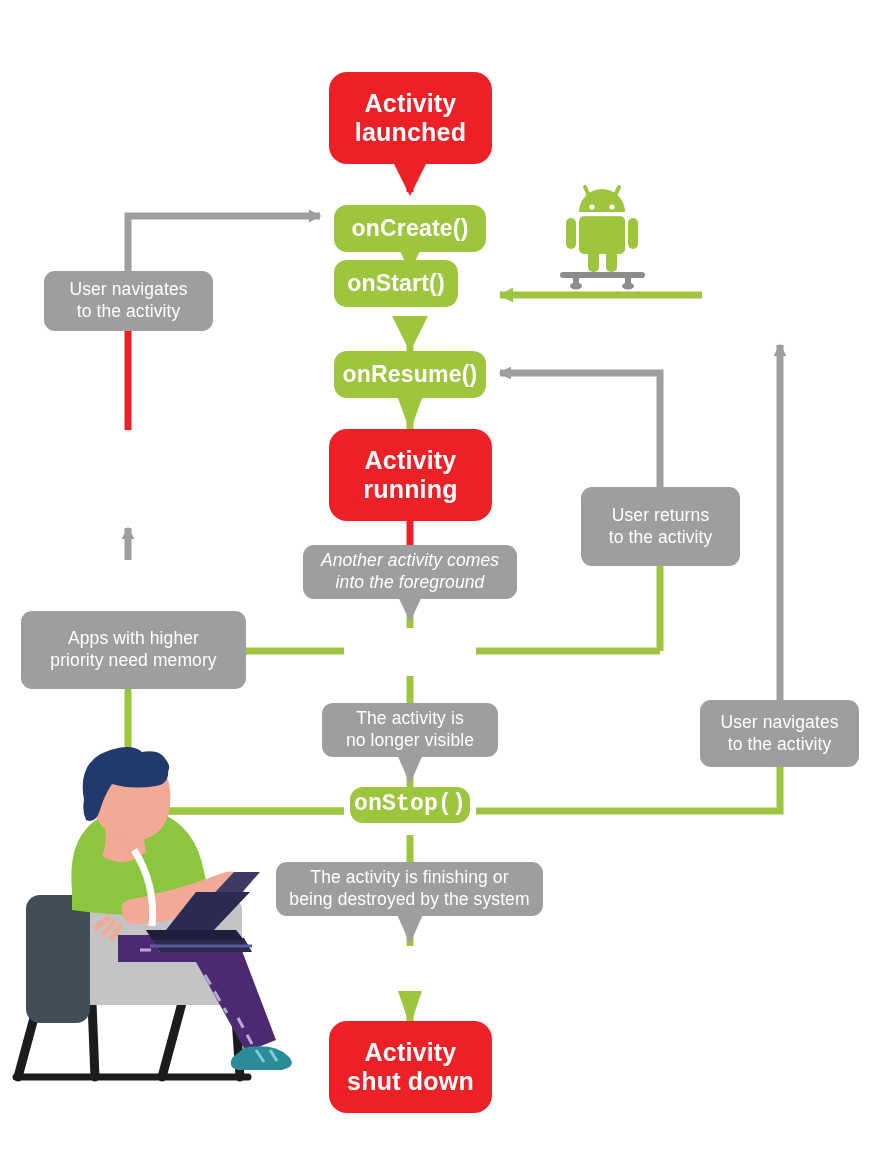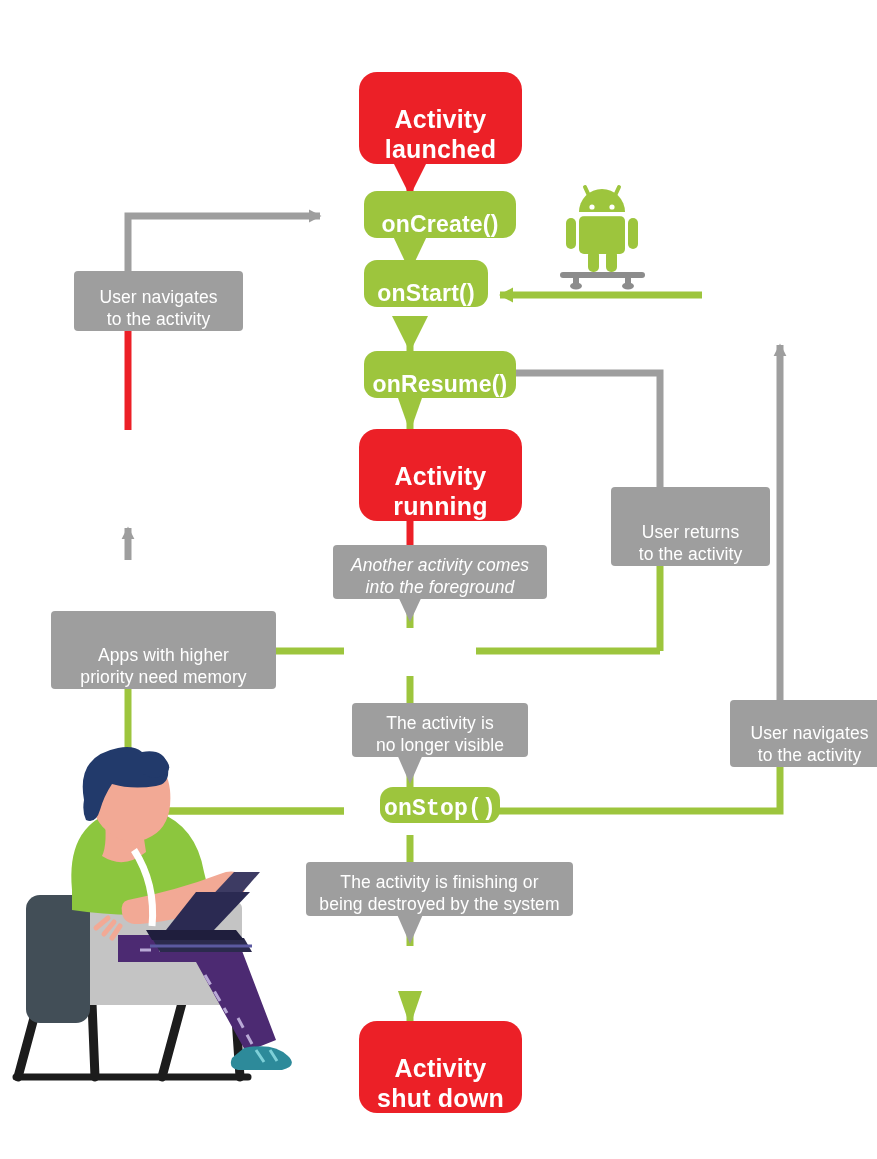--- a/index.html
+++ b/index.html
@@ -8,44 +8,43 @@
     background:#ffffff;
     font-family:"Liberation Sans", sans-serif;
     position:relative;
     overflow:hidden;
   }
   #stage{position:absolute;left:0;top:0;width:877px;height:1159px;}
   svg.layer{position:absolute;left:0;top:0;width:877px;height:1159px;pointer-events:none;}
 
   .node{
     position:absolute;
-    display:flex;align-items:flex-end;justify-content:center;
+    display:flex;align-items:center;justify-content:center;
     text-align:center;
     color:#ffffff;
     box-sizing:border-box;
     line-height:1.18;
-    margin-left:30px;
   }
   .node.state{
     background:#ec2027;
     border-radius:18px;
     font-weight:bold;
     font-size:25px;
     letter-spacing:.2px;
   }
   .node.callback{
     background:#9dc53d;
     border-radius:13px;
     font-weight:bold;
     font-size:23px;
     letter-spacing:.2px;
   }
   .node.label{
     background:#9e9e9e;
-    border-radius:4px;
+    border-radius:11px;
     font-weight:normal;
     font-size:17.5px;
     letter-spacing:.1px;
     line-height:1.25;
     padding:0 10px;
   }
   .node span{display:block;width:100%;white-space:pre-line;}
 </style>
 </head>
 <body>
@@ -184,21 +183,21 @@
       <path d="M196,892 L250,892 L214,930 L166,930 Z" fill="#2b2a52"></path>
       <path d="M150,946 L252,946" stroke="#5b59a0" stroke-width="3"></path>
     </g>
   </svg>
 
   <div class="node state" style="left:329px;top:72px;width:163px;height:92px;">
     <span>Activity
 launched</span>
   </div>
 
-  <div class="node callback" style="left:334px;top:191px;width:152px;height:47px;">
+  <div class="node callback" style="left:334px;top:205px;width:152px;height:47px;">
     <span>onCreate()</span>
   </div>
 
   <div class="node callback" style="left:334px;top:260px;width:124px;height:47px;">
     <span>onStart()</span>
   </div>
 
   <div class="node callback" style="left:334px;top:351px;width:152px;height:47px;">
     <span>onResume()</span>
   </div>

